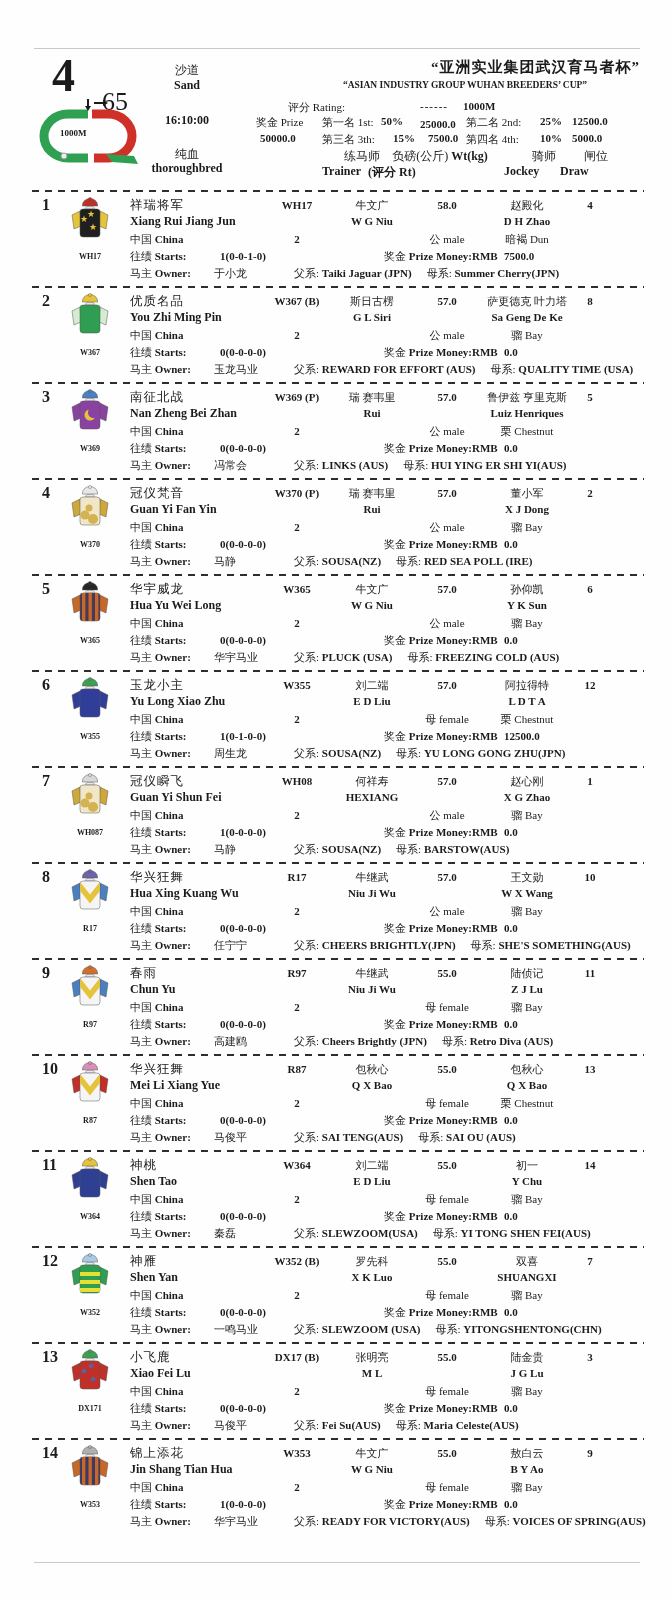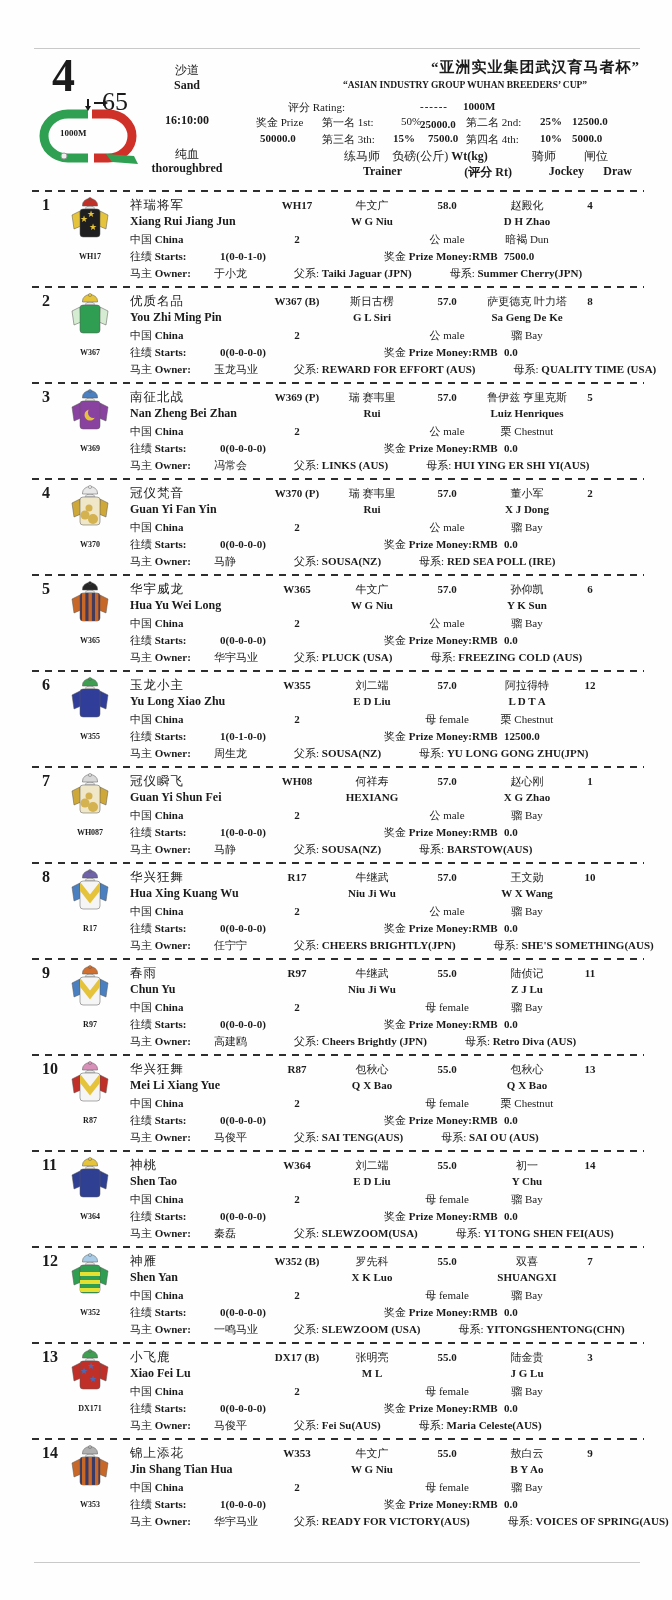--- a/index.html
+++ b/index.html
@@ -17,26 +17,26 @@
   .ptime{left:147px;top:113px;width:80px;text-align:center;font-size:12px;font-weight:bold;}
   .breed{left:137px;top:146px;width:100px;text-align:center;font-size:12px;}
   .breed-en{left:137px;top:161px;width:100px;text-align:center;font-size:12px;font-weight:bold;}
   .title-cn{left:290px;top:58px;width:350px;text-align:right;font-size:15px;font-weight:bold;letter-spacing:1px;}
   .title-en{left:290px;top:80px;width:350px;text-align:center;font-size:9.5px;font-weight:bold;}
   .rating{left:288px;top:100px;font-size:11px;}
   .rating-val{left:420px;top:100px;font-size:11px;font-weight:bold;letter-spacing:1px;}
   .dist{left:463px;top:100px;font-size:11px;font-weight:bold;}
   .prz-label{left:256px;top:115px;}
   .prz-total{left:260px;top:132px;font-weight:bold;}
-  .p1l{left:322px;top:115px;} .p1p{left:393px;top:115px;font-weight:normal;padding-left:8px;} .p1v{left:420px;top:118px;font-weight:bold;}
+  .p1l{left:322px;top:115px;} .p1p{left:373px;top:115px;font-weight:bold;padding-left:8px;} .p1v{left:420px;top:118px;font-weight:bold;}
   .p2l{left:466px;top:115px;} .p2p{left:540px;top:115px;font-weight:bold;} .p2v{left:572px;top:115px;font-weight:bold;}
   .p3l{left:322px;top:132px;} .p3p{left:393px;top:132px;font-weight:bold;} .p3v{left:428px;top:132px;font-weight:bold;}
   .p4l{left:466px;top:132px;} .p4p{left:540px;top:132px;font-weight:bold;} .p4v{left:572px;top:132px;font-weight:bold;}
   .colh1{top:148px;font-size:12px;text-align:center;}
-  .colh2{top:164px;font-size:12px;font-weight:bold;text-align:right;}
+  .colh2{top:164px;font-size:12px;font-weight:bold;text-align:left;}
   .ch-tr{left:322px;width:80px;} .ch-wt{left:368px;width:144px;} .ch-jk{left:504px;width:80px;} .ch-dr{left:560px;width:72px;}
   .trackicon{left:34px;top:98px;}
   
   .rows{position:absolute;left:32px;top:190px;width:610px;}
   .row{position:relative;height:96px;}
   .row::before{content:'';position:absolute;left:0;right:-2px;top:0;height:2px;
      background:repeating-linear-gradient(90deg,#2e2e2e 0 7px,transparent 7px 13px);}
   .f{position:absolute;white-space:nowrap;line-height:14px;}
   .l1{top:8px;} .l2{top:24px;} .l3{top:42px;} .l4{top:59px;} .l5{top:76px;}
   .num{left:10px;top:8px;font-size:16px;font-weight:bold;}
@@ -54,21 +54,21 @@
   .jockeycn{left:438px;width:114px;}
   .jockeyen{left:438px;width:114px;}
   .draw{left:528px;width:60px;}
   .coat{left:438px;width:114px;}
   .startslabel{left:98px;}
   .startsval{left:188px;}
   .przlabel{left:352px;}
   .przval{left:472px;}
   .ownerlabel{left:98px;}
   .ownerval{left:182px;}
-  .pedigree{left:262px;display:flex;gap:38px;justify-content:space-between;}
+  .pedigree{left:262px;display:flex;gap:15px;justify-content:space-between;}
 </style>
 </head>
 <body>
 
 <div class="page">
   <div class="frameline" style="top:48px"></div>
   <div class="frameline" style="top:1562px"></div>
 
   <div class="abs raceno">4</div>
   <div class="abs racecode">65</div>

